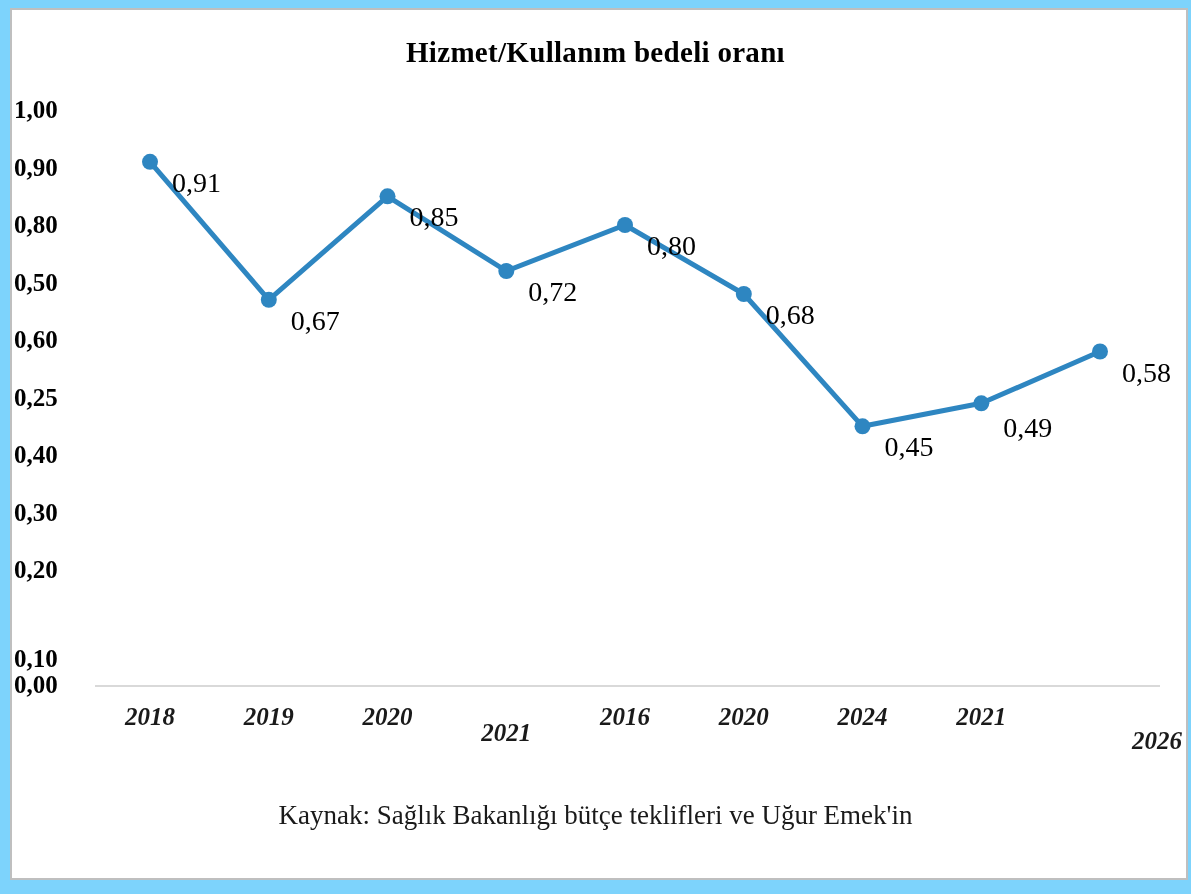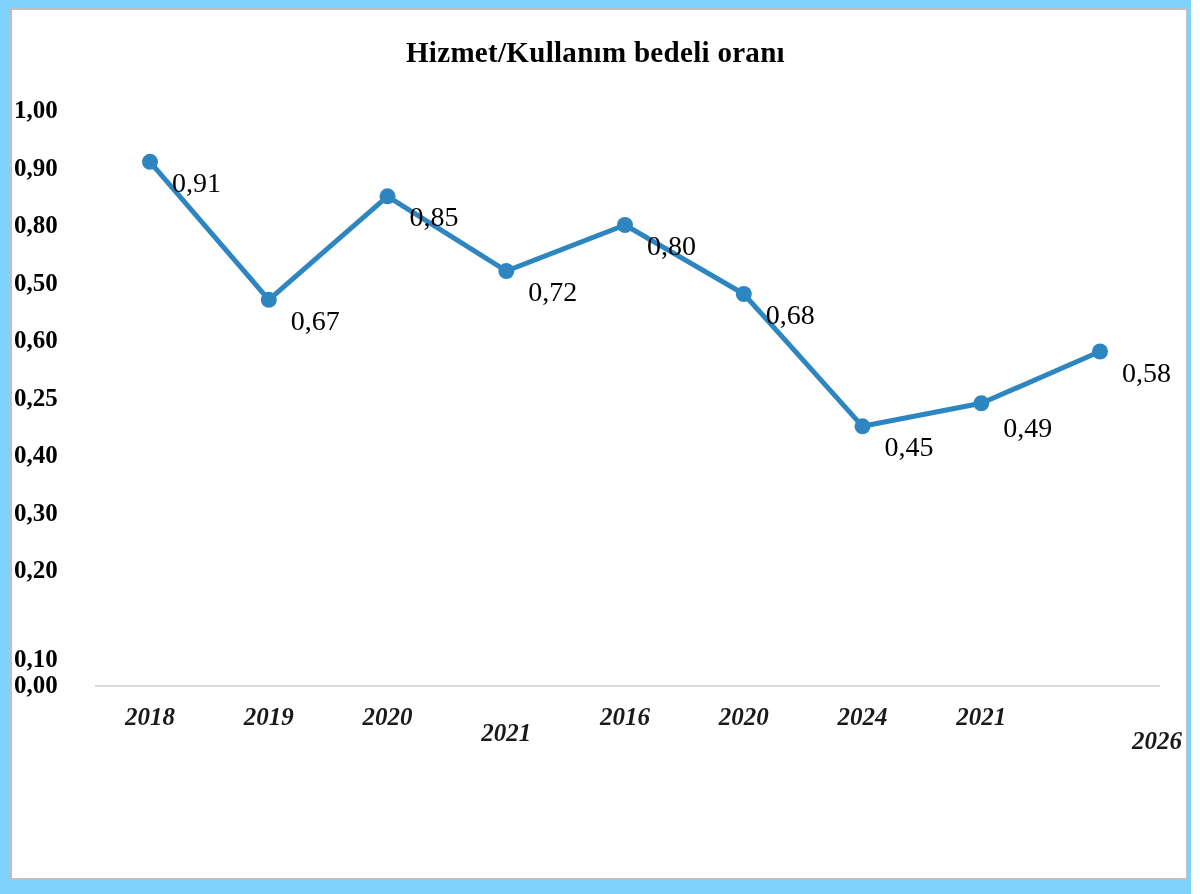--- a/index.html
+++ b/index.html
@@ -173,13 +173,14 @@
       <div class="x-label" style="left: 173.75px; top: 8px;">2019</div>
       <div class="x-label" style="left: 292.5px; top: 8px;">2020</div>
       <div class="x-label" style="left: 411.25px; top: 24px;">2021</div>
       <div class="x-label" style="left: 530px; top: 8px;">2016</div>
       <div class="x-label" style="left: 648.75px; top: 8px;">2020</div>
       <div class="x-label" style="left: 767.5px; top: 8px;">2024</div>
       <div class="x-label" style="left: 886.25px; top: 8px;">2021</div>
       <div class="x-label" style="left: 1062px; top: 8px; margin-top: 24px;">2026</div>
     </div>
 
+  <div id="source-note">Kaynak: Sağlık Bakanlığı bütçe teklifleri ve Uğur Emek'in</div>
 </div>
 
 </body></html>

